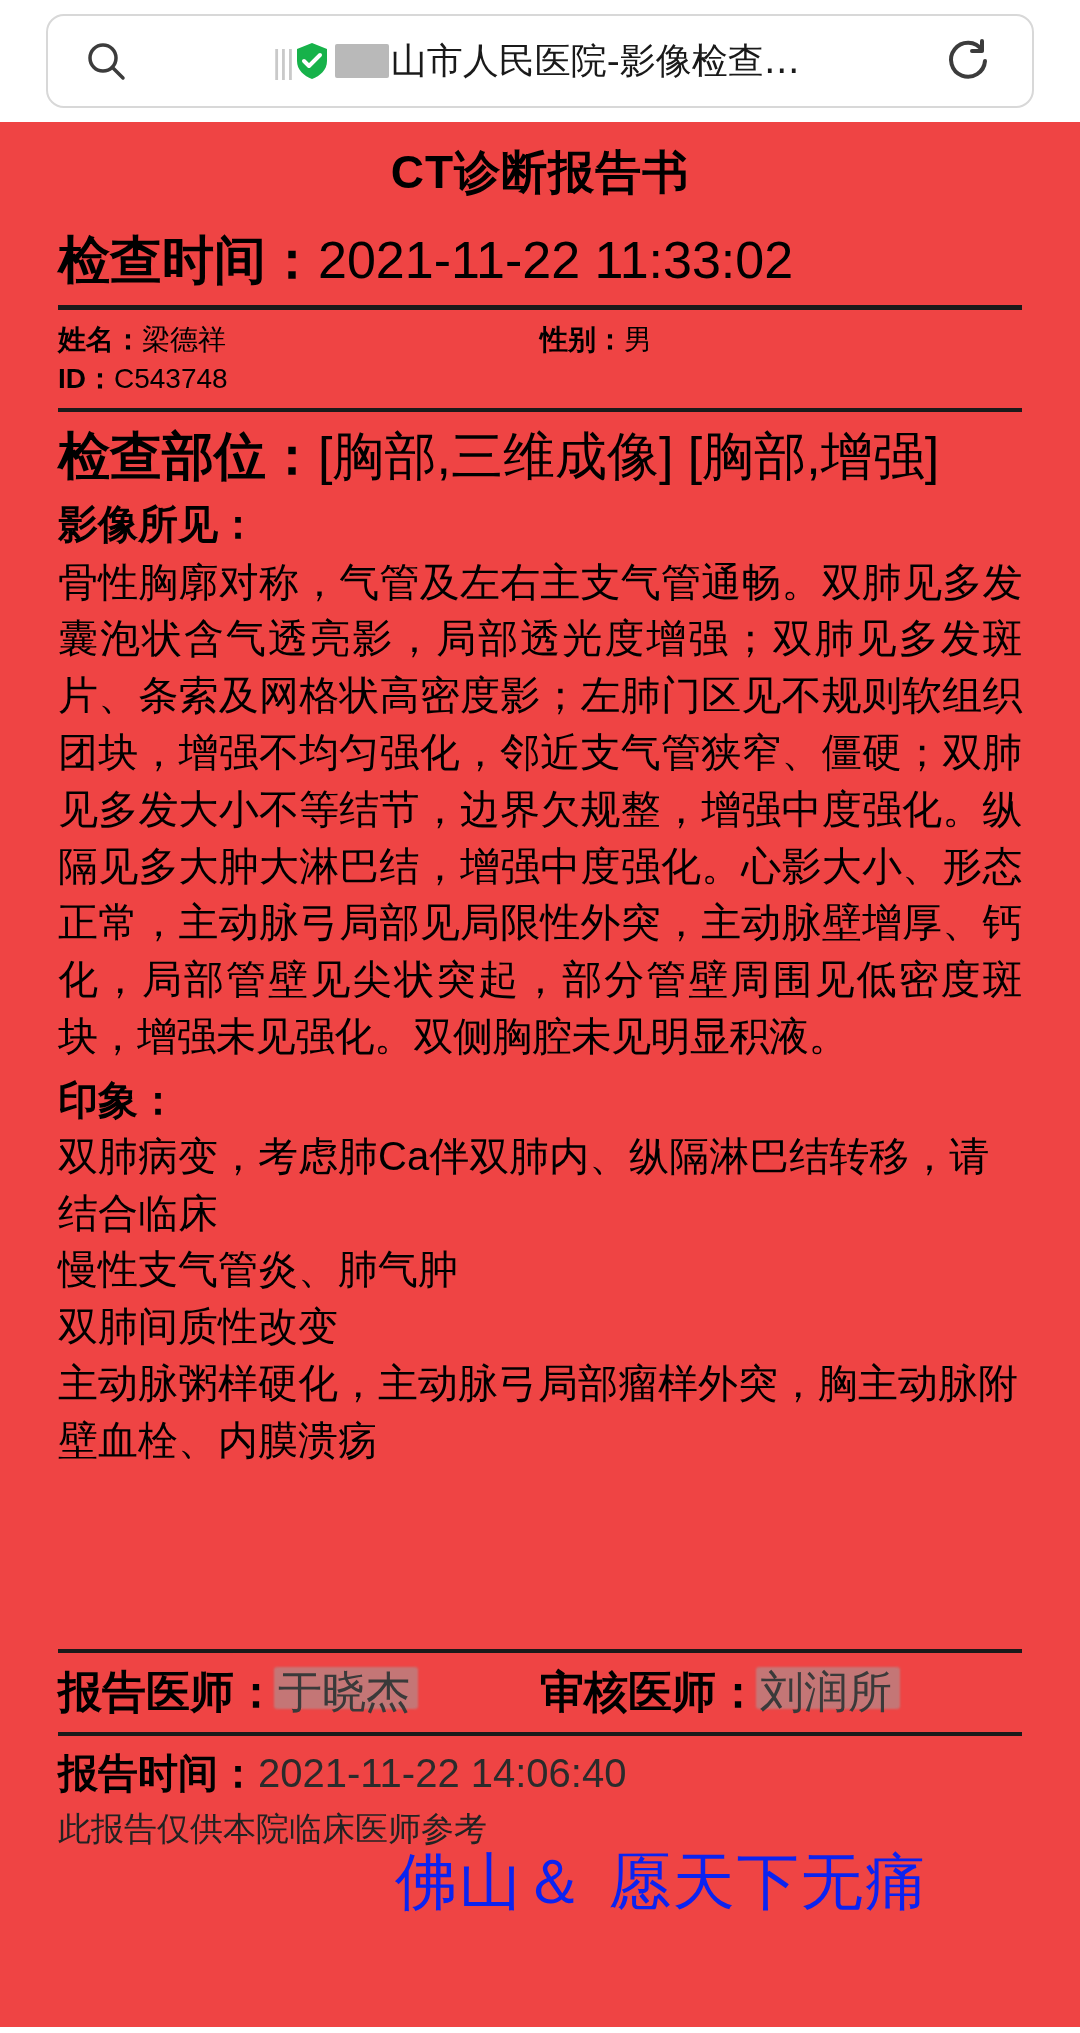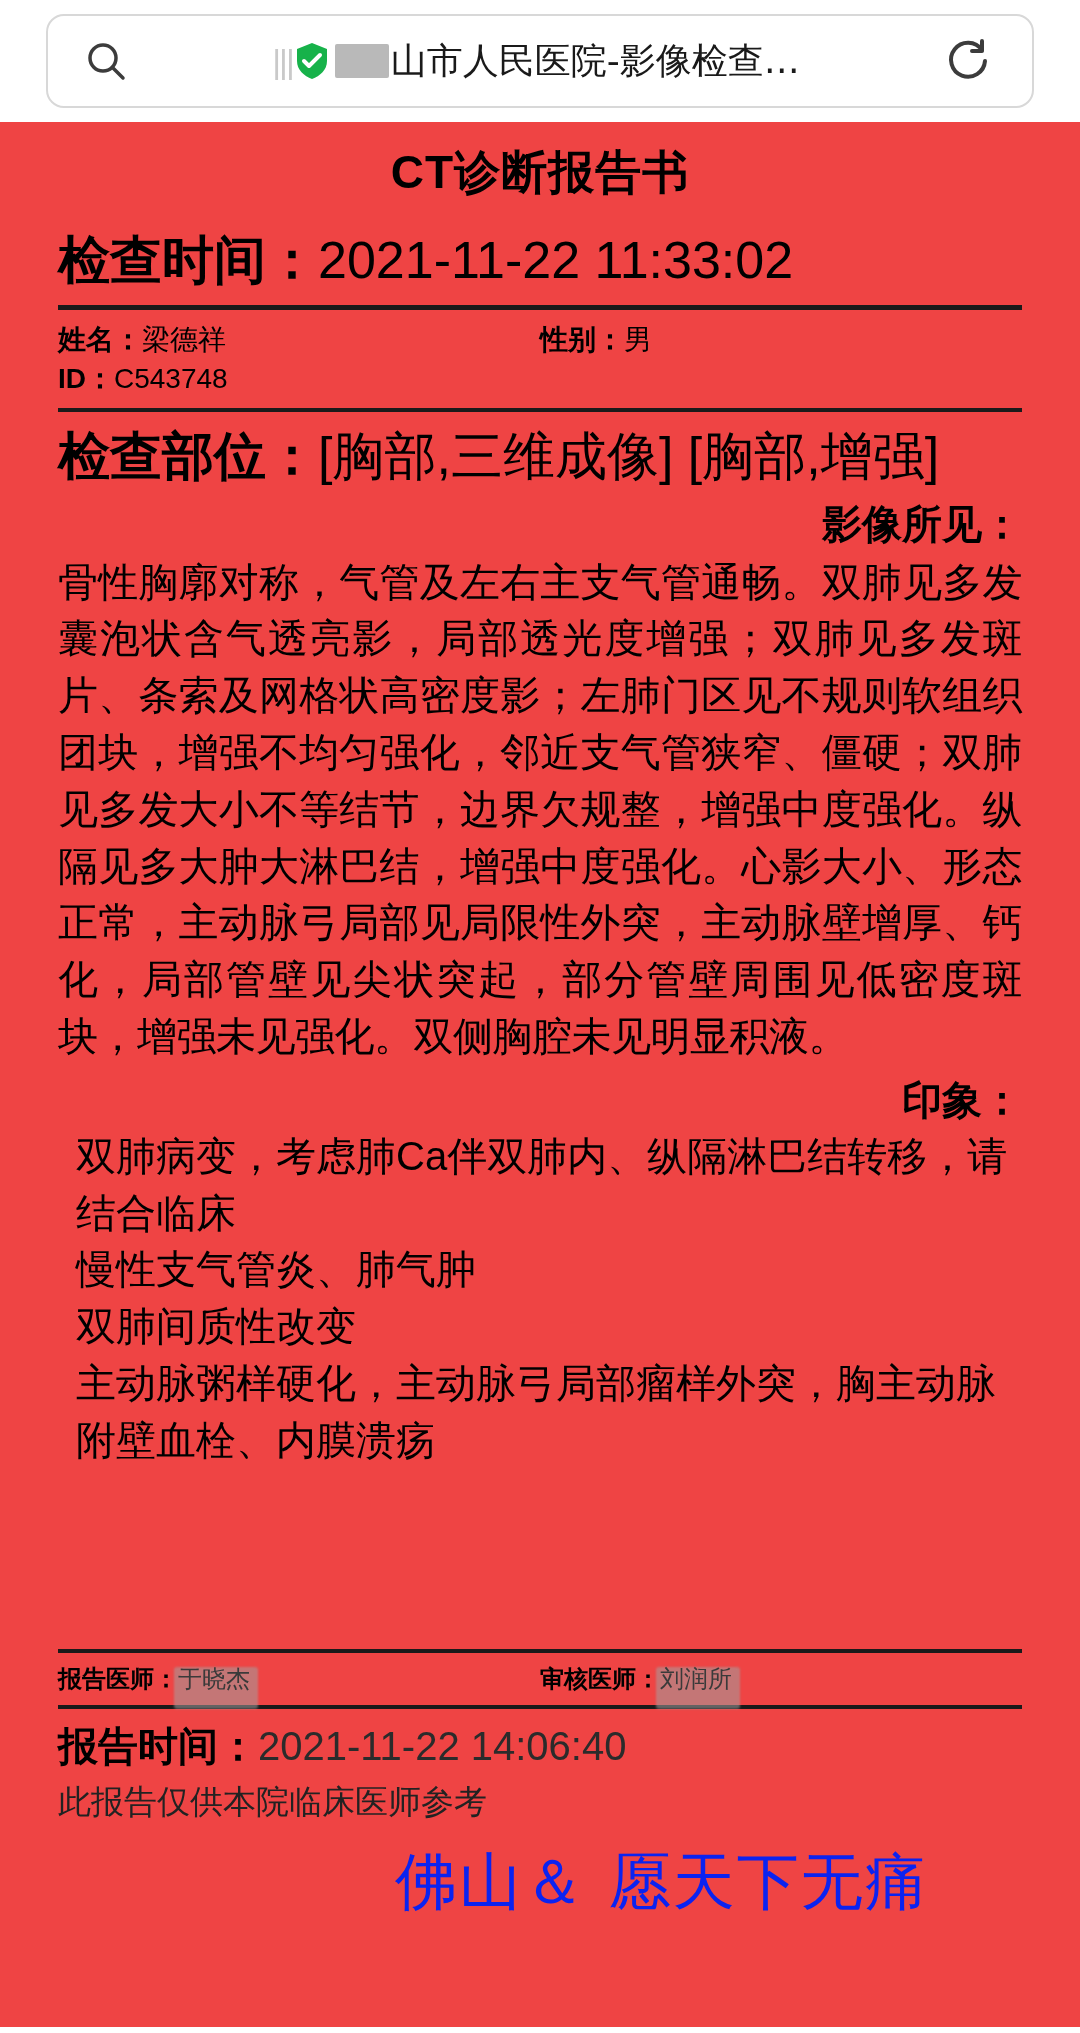--- a/index.html
+++ b/index.html
@@ -131,41 +131,39 @@
     font-size: 28px;
     line-height: 1.4;
   }
   .col-a { width: 50%; }
   .col-b { width: 50%; }
 
   .sec-label {
     font-size: 40px;
     font-weight: bold;
     margin-top: 6px;
-    text-align: right;
   }
   .para {
     font-size: 40px;
     line-height: 1.42;
     text-align: justify;
     margin-top: 2px;
     letter-spacing: -0.5px;
   }
   .impression-block {
     margin-top: 8px;
-    margin-left: 18px;
   }
   .imp-line {
     font-size: 40px;
     line-height: 1.42;
   }
 
   .footer-row {
     display: flex;
-    font-size: 24px;
+    font-size: 44px;
     align-items: baseline;
   }
   .redact-name {
     position: relative;
     display: inline-block;
   }
   .redact-name .blur {
     position: absolute;
     left: -4px;
     top: 4px;

